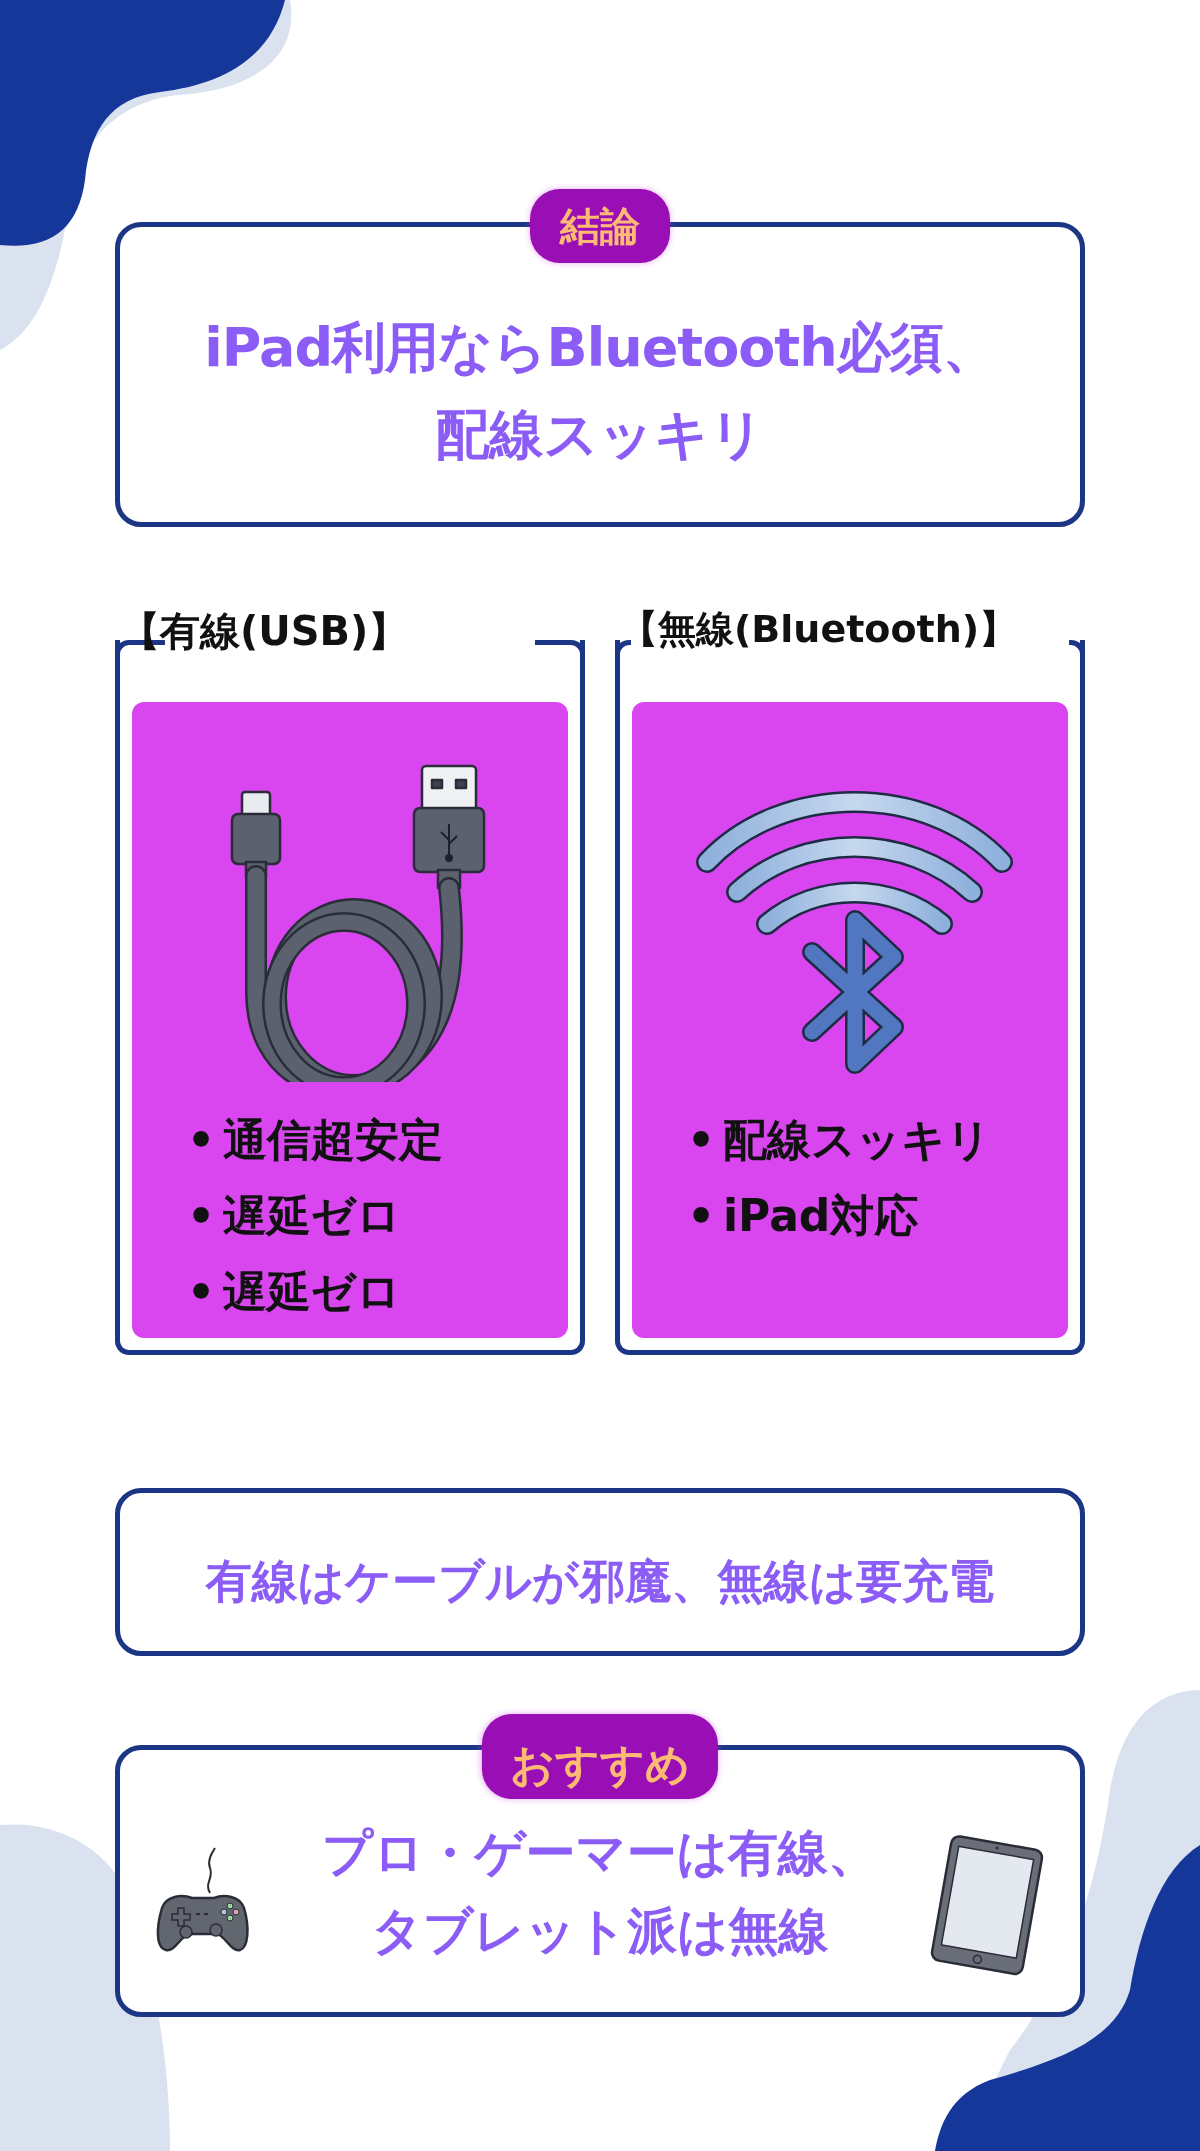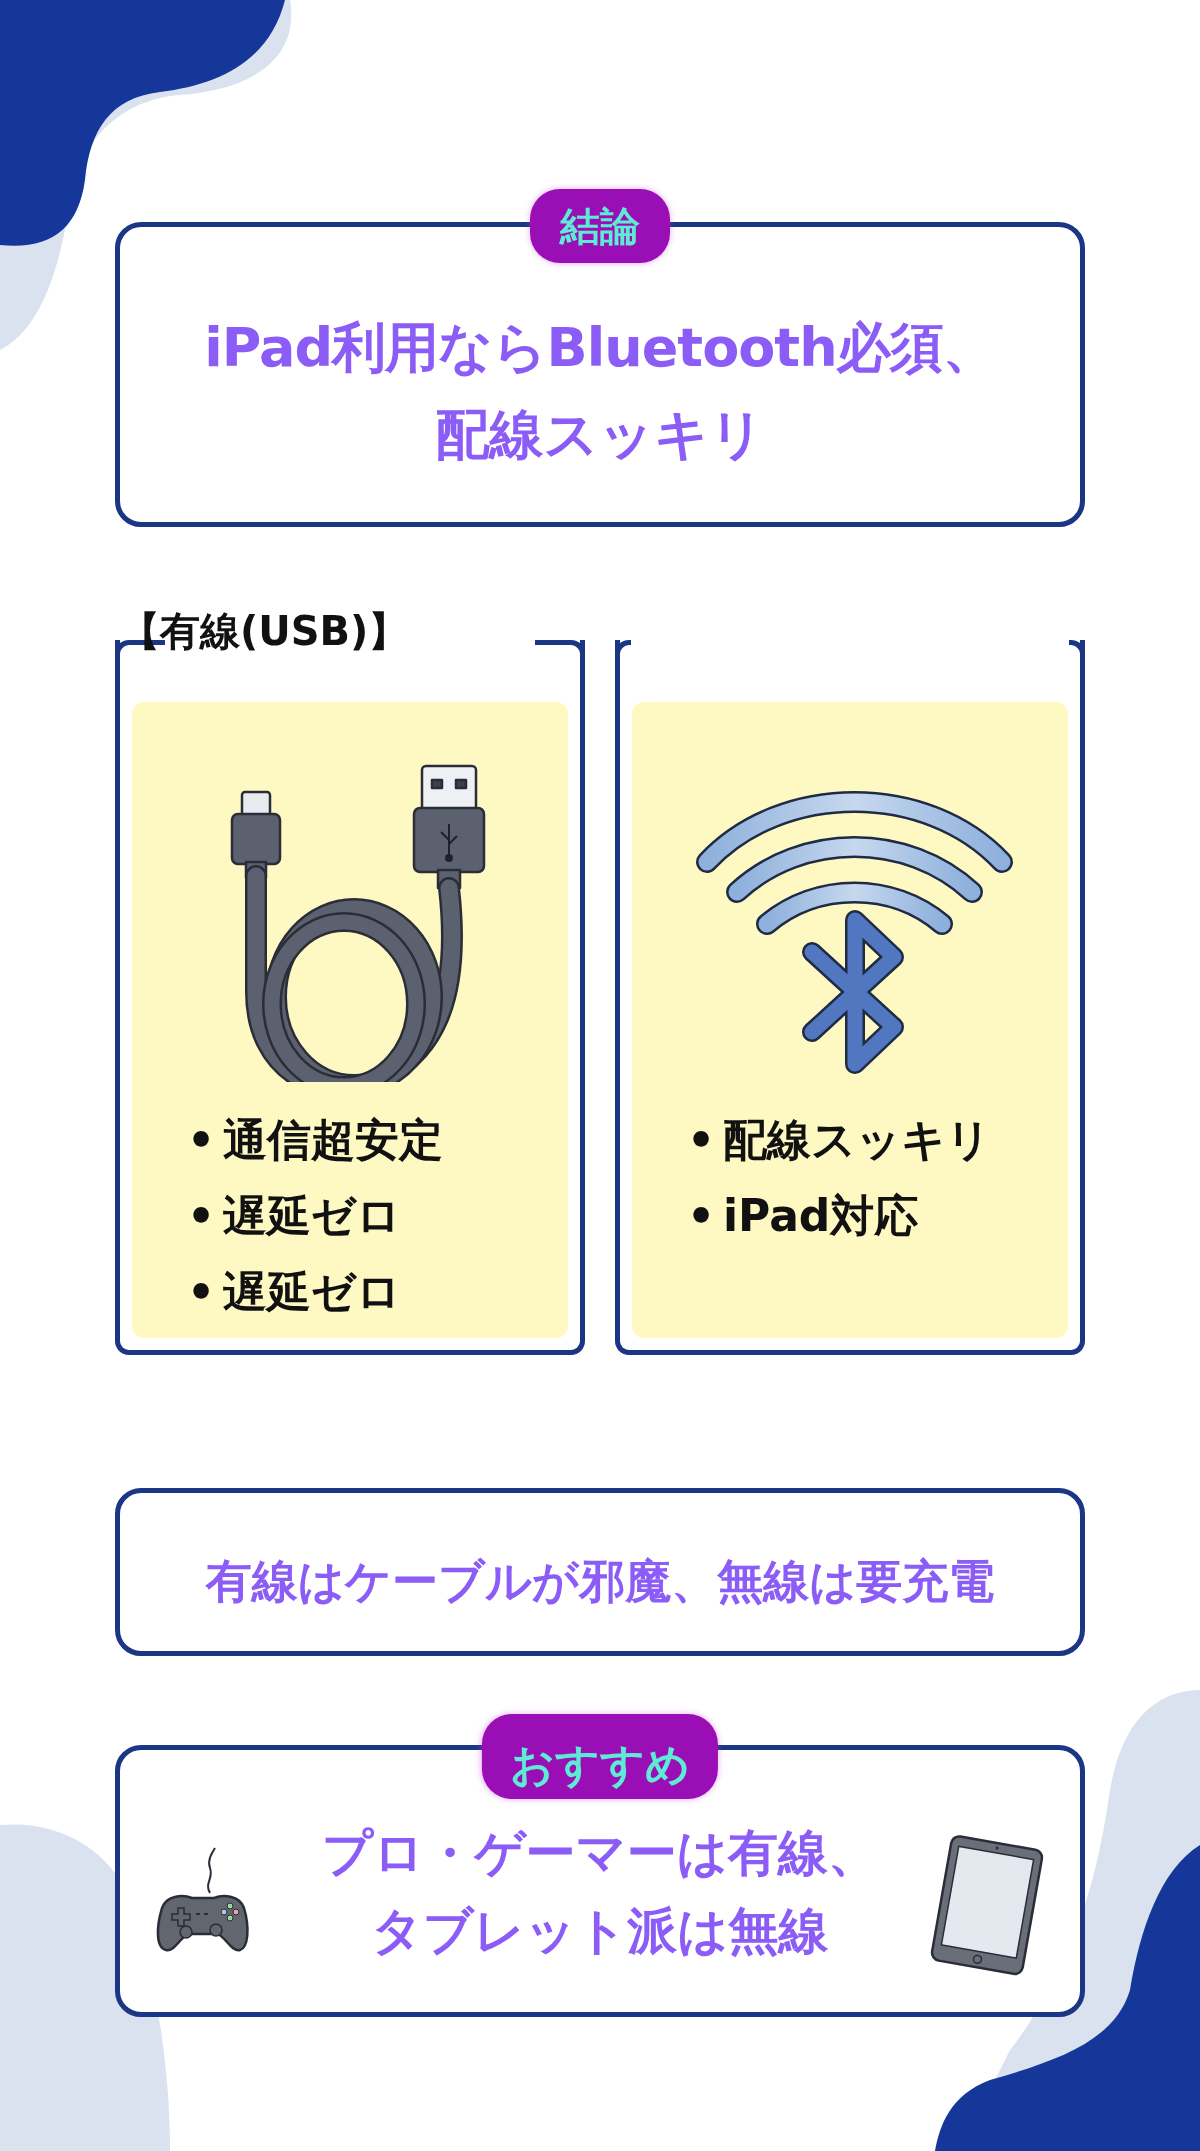--- a/index.html
+++ b/index.html
@@ -11,21 +11,21 @@
   }
   .bg { position: absolute; left: 0; top: 0; width: 1200px; height: 2151px; z-index: 0; }
   .layer { position: absolute; z-index: 1; }
 
   .card {
     position: absolute; box-sizing: border-box;
     border: 5px solid #1a3684; border-radius: 26px; background: #ffffff;
   }
   .badge {
     position: absolute; left: 50%; transform: translateX(-50%);
-    background: #9a0eb5; color: #5eead4; font-weight: bold;
+    background: #9a0eb5; color: #fdba74; font-weight: bold;
     border-radius: 30px; box-shadow: 0 0 6px rgba(200,60,230,0.45);
     text-align: center; white-space: nowrap;
   }
   .center-text {
     position: absolute; left: 0; right: 0; text-align: center;
     font-weight: bold; color: #8b5cf6;
   }
 
   
   #conclusion { left: 115px; top: 222px; width: 970px; height: 305px; }
@@ -44,21 +44,21 @@
     border-top: 5px solid #1a3684;
   }
   .col-top.left { left: -5px; border-left: 5px solid #1a3684; border-top-left-radius: 14px; }
   .col-top.right { right: -5px; border-right: 5px solid #1a3684; border-top-right-radius: 14px; }
   .col-title {
     position: absolute; top: -36px; left: 0; right: 0; 
     font-size: 40px; font-weight: bold; white-space: nowrap;
   }
   .col-panel {
     position: absolute; left: 12px; right: 12px; top: 62px; bottom: 12px;
-    background: #fef9c3; border-radius: 12px;
+    background: #d946ef; border-radius: 12px;
   }
   .col-art { position: absolute; left: 0; right: 0; top: 40px; height: 340px; }
   .features { position: absolute; left: 55px; top: 400px; margin: 0; padding: 0; list-style: none; }
   .features li {
     font-size: 44px; font-weight: bold; line-height: 76px; white-space: nowrap;
   }
   .features li .dot { display: inline-block; width: 36px; }
 
   #col-wired { left: 115px; top: 640px; width: 470px; height: 715px; }
   #col-wired .col-top.left { width: 50px; }
@@ -140,20 +140,21 @@
       <li><span class="dot">•</span><span>通信超安定</span></li>
       <li><span class="dot">•</span><span>遅延ゼロ</span></li>
       <li><span class="dot">•</span><span>遅延ゼロ</span></li>
     </ul>
   </div>
 </div>
 
 <div class="col layer" id="col-wireless">
   <div class="col-top left"></div>
   <div class="col-top right"></div>
+  <div class="col-title">【無線(Bluetooth)】</div>
   <div class="col-panel">
     <svg class="col-art" viewBox="0 0 446 340" xmlns="http://www.w3.org/2000/svg">
       <defs>
         <linearGradient id="wv" x1="0" x2="1" y1="0" y2="0">
           <stop offset="0" stop-color="#8eb0dc"></stop>
           <stop offset="0.5" stop-color="#c6d8ee"></stop>
           <stop offset="1" stop-color="#8eb0dc"></stop>
         </linearGradient>
       </defs>
       <g fill="none" stroke-linecap="round">

